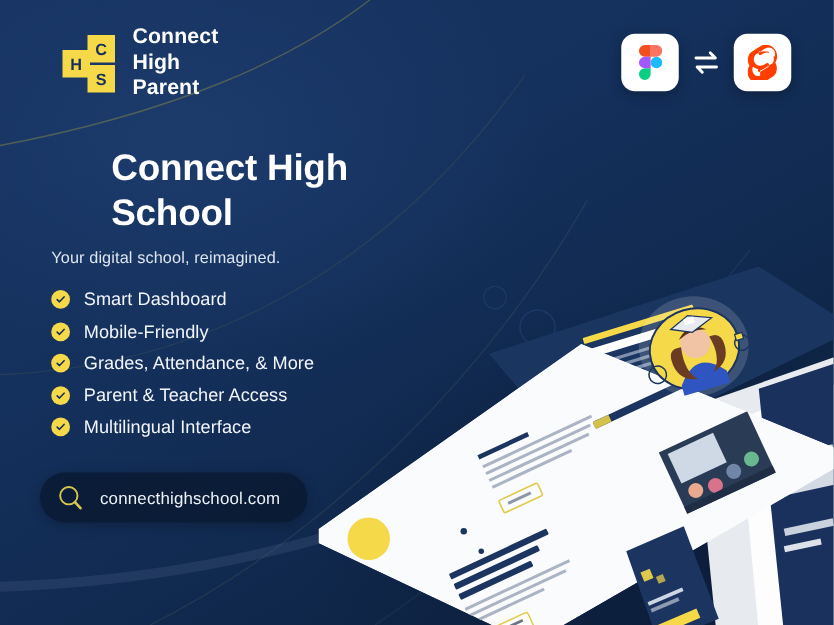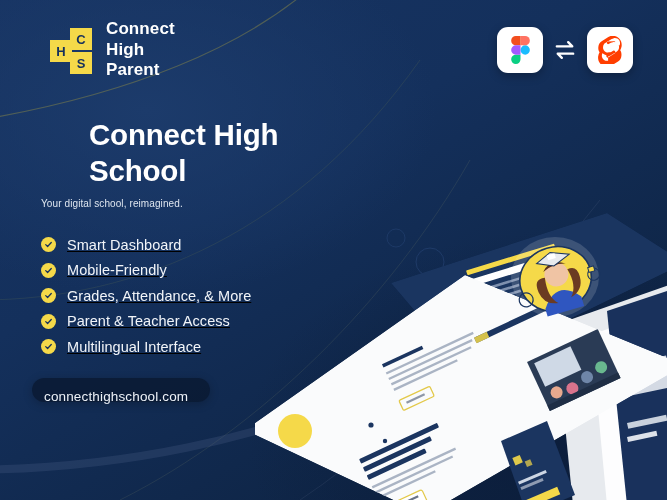--- a/index.html
+++ b/index.html
@@ -62,46 +62,45 @@
 
   
   .hero { position: absolute; left: 41px; top: 117px; width: 340px; }
   .hero-title {
     color: #ffffff;
     font-size: 29.5px; font-weight: bold;
     line-height: 1.21; letter-spacing: -0.2px; margin-left: 48px;
   }
   .hero-sub {
     margin-top: 10px;
-    color: #dde5ef; font-size: 10px; letter-spacing: .1px;
+    color: #dde5ef; font-size: 13px; letter-spacing: .1px;
   }
 
   
   .features { position: absolute; left: 41px; top: 232px; }
   .feat {
-    display: flex; align-items: center; gap: 11px;
-    height: 25.5px; margin-bottom: 0px; text-decoration: underline;
+    display: flex; gap: 11px;
+    height: 25.5px; margin-bottom: 0px;
   }
   .check {
     width: 15px; height: 15px; flex: 0 0 15px;
     border-radius: 50%; background: #f5d949;
     display: flex; align-items: center; justify-content: center;
   }
   .check svg { width: 9px; height: 9px; display: block; }
   .feat-label { color: #f2f5f9; font-size: 14.5px; letter-spacing: .05px; }
 
   
   .url-pill {
     position: absolute; left: 32px; top: 378px;
-    height: 24px; padding: 0 22px 0 12px;
+    height: 40px; padding: 0 22px 0 12px;
     border-radius: 22px;
     background: rgba(9,22,44,.72);
     display: flex; align-items: center; gap: 11px;
     box-shadow: 0 2px 10px rgba(0,0,0,.22);
-    flex-direction: column;
   }
   .url-icon { width: 25px; height: 25px; display: block; }
   .url-text { color: #eef2f8; font-size: 13.5px; letter-spacing: .15px; }
 
   
   .collage { position: absolute; left: 255px; top: 205px; width: 430px; height: 310px; }
   .collage svg { display: block; }
 </style>
 </head>
 <body>

